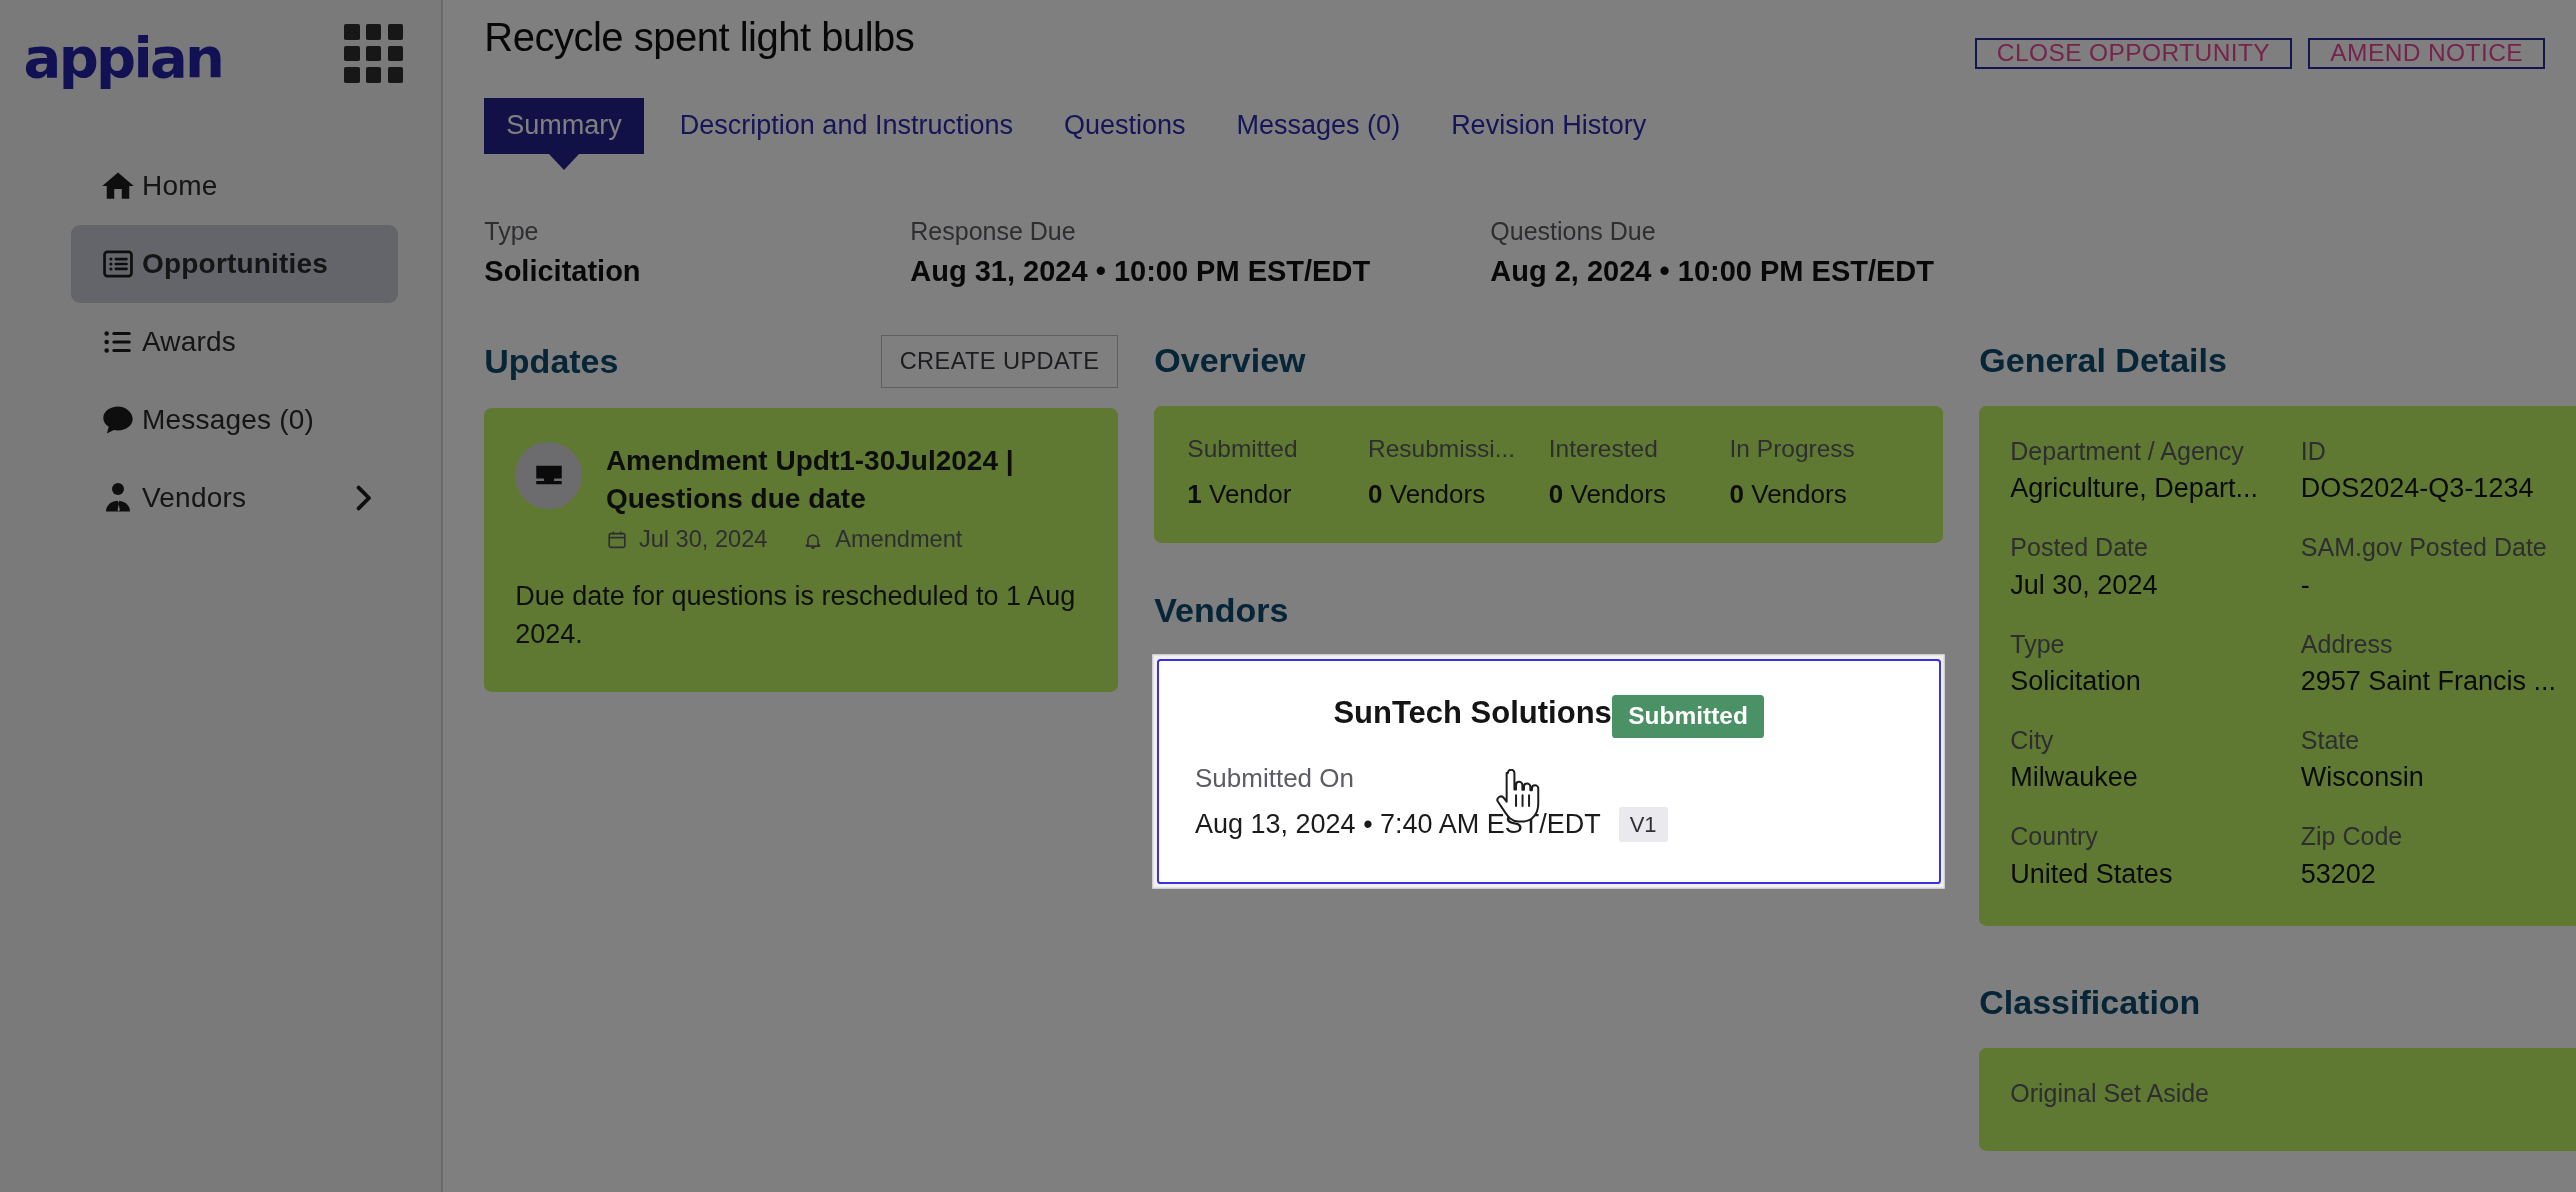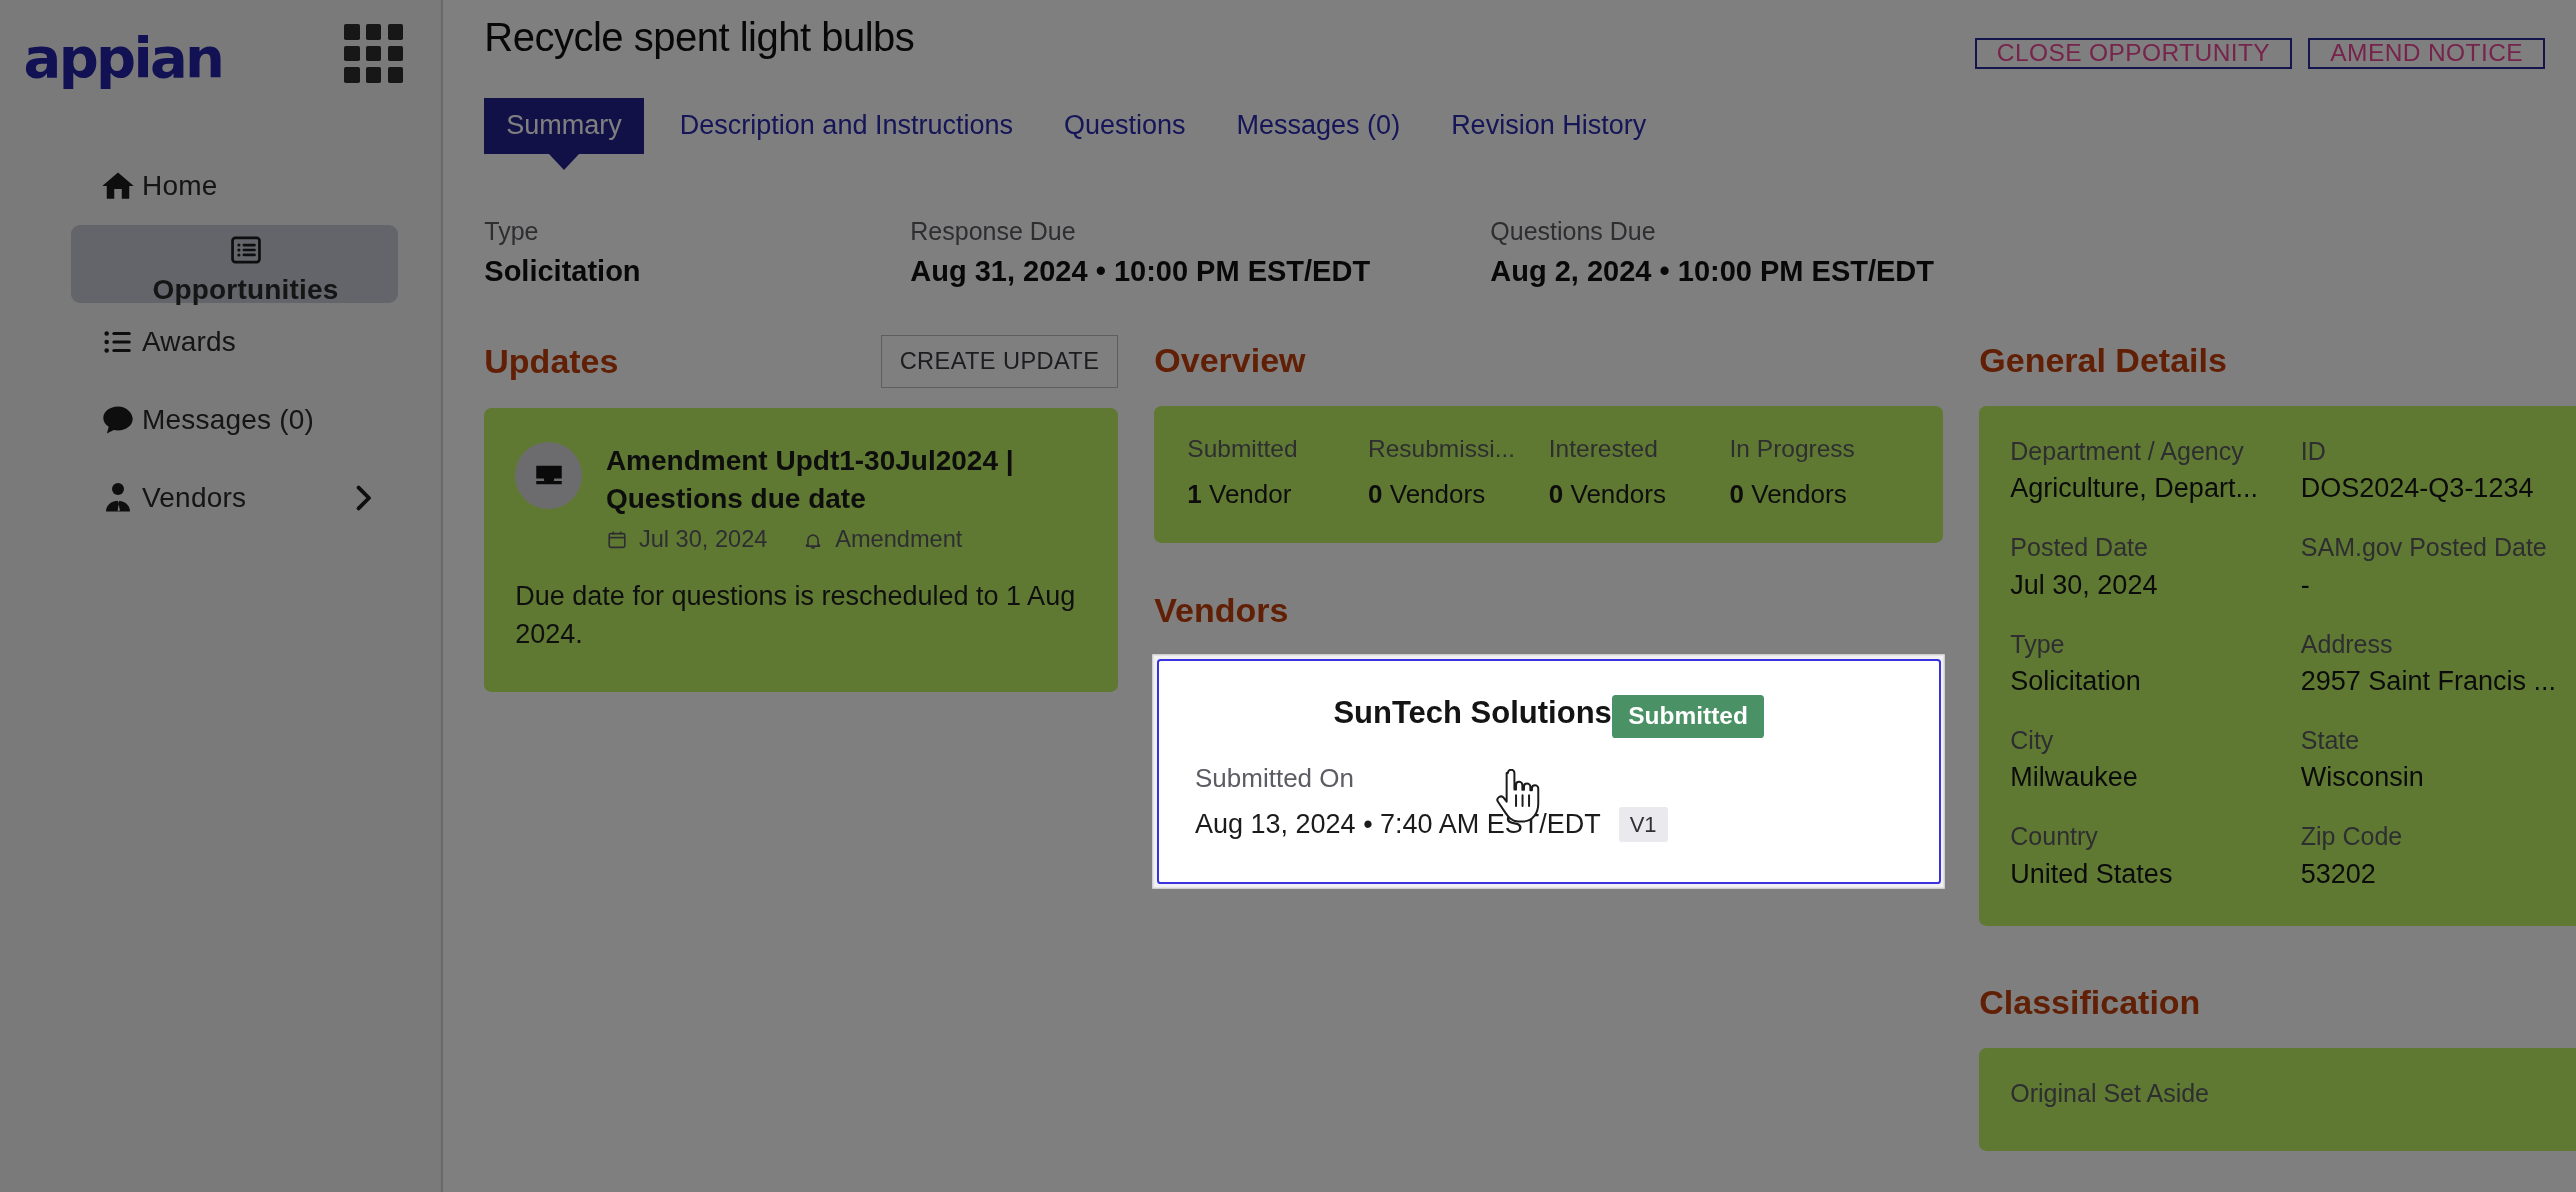--- a/index.html
+++ b/index.html
@@ -50,21 +50,21 @@
   .nav { margin-top: 60px; padding: 0 43px; margin-left: 28px; }
   .nav-item {
     display: flex; align-items: center;
     height: 78px;
     border-radius: 9px;
     padding-left: 22px;
     cursor: pointer;
     color: #2b2b2b;
     position: relative;
   }
-  .nav-item.active { background: #c6cad6; font-weight: 700; flex-direction: column; }
+  .nav-item.active { background: #c6cad6; font-weight: 700; }
   .nav-ico {
     width: 49px; flex: 0 0 49px;
     display: flex; align-items: center; justify-content: flex-start;
     color: #1c1c1c;
   }
   .nav-label { font-size: 28px; letter-spacing: 0.2px; }
   .nav-item.active .nav-label { font-weight: 700; }
   .nav-chev {
     position: absolute; right: 20px; top: 50%; transform: translateY(-50%);
     color: #1c1c1c;
@@ -169,21 +169,21 @@
     display: flex; margin-top: 47px; padding-left: 7.3px; gap: 36px;
   }
   .col-updates { width: 634px; flex: 0 0 634px; }
   .col-center  { width: 789px; flex: 0 0 789px; }
   .col-right   { width: 634px; flex: 0 0 634px; }
 
   .sec-head {
     display: flex; align-items: center; justify-content: space-between;
     min-height: 51px;
   }
-  .sec-title { font-size: 34px; font-weight: 700; color: #c2410c; }
+  .sec-title { font-size: 34px; font-weight: 700; color: #0c4a6e; }
   .btn-ghost {
     border: 1.8px solid #bdbdc4; background: transparent;
     color: #3b3b42; font-size: 23.6px; letter-spacing: 0.4px;
     padding: 11.8px 18px; cursor: pointer;
     font-family: "Liberation Sans", sans-serif;
   }
 
   .card {
     background: #bef264; border-radius: 7.3px;
     margin-top: 20px;

